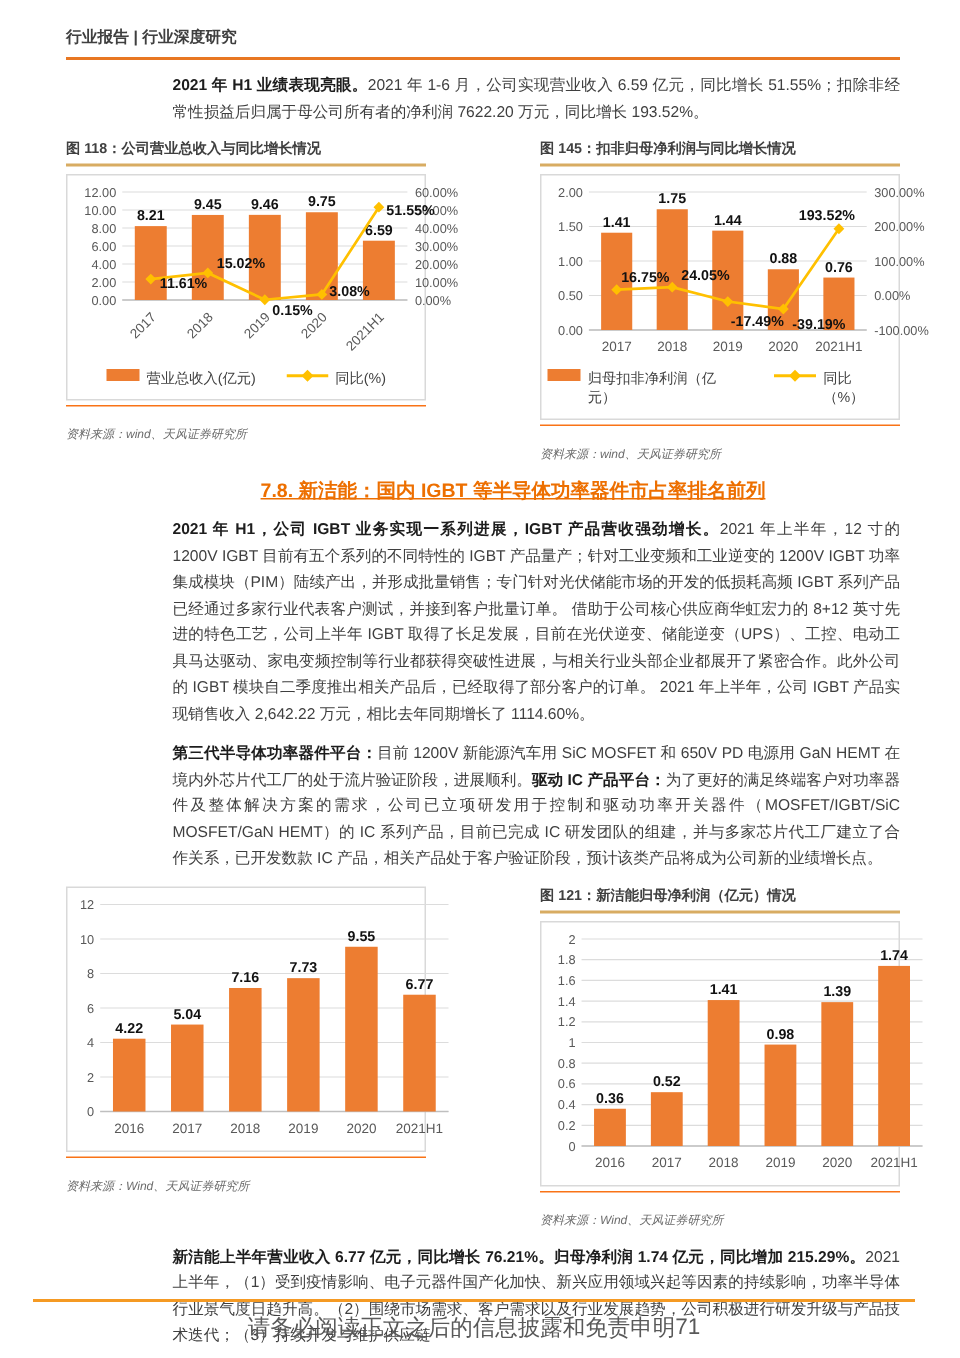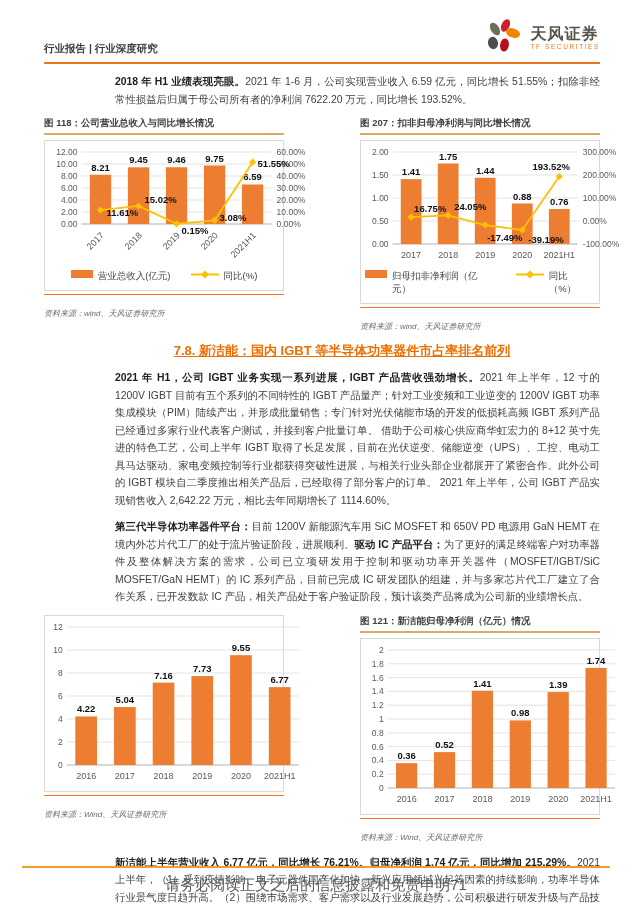--- a/index.html
+++ b/index.html
@@ -33,36 +33,23 @@
   .ftr{position:absolute;left:22px;right:30px;bottom:10px;border-top:2px solid #F59A23;
        display:flex;justify-content:center;padding:8px 14px 0 14px;font-size:15px;color:#595959;}
 </style>
 </head>
 <body>
 
 <div class="page">
 
   <div class="hdr">
     <div class="crumb">行业报告 | 行业深度研究</div>
-    <div class="brand">
-      <svg width="42" height="40" viewBox="0 0 42 40">
-        <ellipse cx="13" cy="11" rx="4.2" ry="7" transform="rotate(-32 13 11)" fill="#6f6f58"></ellipse>
-        <ellipse cx="23.5" cy="7.5" rx="4" ry="6.6" transform="rotate(26 23.5 7.5)" fill="#C8202E"></ellipse>
-        <ellipse cx="31" cy="15" rx="7.2" ry="4.6" transform="rotate(18 31 15)" fill="#F08300"></ellipse>
-        <ellipse cx="11" cy="25" rx="5" ry="6.2" transform="rotate(-12 11 25)" fill="#4D4D4D"></ellipse>
-        <ellipse cx="22.5" cy="27" rx="4.4" ry="6.6" transform="rotate(10 22.5 27)" fill="#B5121B"></ellipse>
-      </svg>
-      <div class="brand-txt">
-        <div class="brand-cn">天风证券</div>
-        <div class="brand-en">TF SECURITIES</div>
-      </div>
-    </div>
-  </div>
-
-  <p class="para"><span class="b">2018 年 H1 业绩表现亮眼。</span><span>2021 年 1-6 月，公司实现营业收入 6.59 亿元，同比增长 51.55%；扣除非经常性损益后归属于母公司所有者的净利润 7622.20 万元，同比增长 193.52%。</span></p>
+  </div>
+
+  <p class="para"><span class="b">2021 年 H1 业绩表现亮眼。</span><span>2021 年 1-6 月，公司实现营业收入 6.59 亿元，同比增长 51.55%；扣除非经常性损益后归属于母公司所有者的净利润 7622.20 万元，同比增长 193.52%。</span></p>
 
   <div class="figrow">
     <figure class="fig" style="margin:0">
       <figcaption class="figcap">图 118：公司营业总收入与同比增长情况</figcaption>
       <div class="fig-box">
         <svg width="260" height="124">
             <line x1="32.5" y1="8" x2="222.6" y2="8" stroke="#DCDCDC" stroke-width="0.8"></line>
             <text x="28.5" y="11" font-size="8.5" fill="#595959" text-anchor="end">12.00</text>
             <line x1="32.5" y1="20" x2="222.6" y2="20" stroke="#DCDCDC" stroke-width="0.8"></line>
             <text x="28.5" y="23" font-size="8.5" fill="#595959" text-anchor="end">10.00</text>
@@ -122,21 +109,21 @@
                 <path d="M14 0.5 L18 4.5 L14 8.5 L10 4.5 Z"></path>
               </svg>
               <span>同比(%)</span>
             </span>
         </div>
       </div>
       <div class="src">资料来源：wind、天风证券研究所</div>
     </figure>
 
     <figure class="fig" style="margin:0">
-      <figcaption class="figcap">图 207：扣非归母净利润与同比增长情况</figcaption>
+      <figcaption class="figcap">图 145：扣非归母净利润与同比增长情况</figcaption>
       <div class="fig-box">
         <svg width="260" height="124">
             <line x1="27.6" y1="8" x2="212.8" y2="8" stroke="#DCDCDC" stroke-width="0.8"></line>
             <text x="23.6" y="11" font-size="8.5" fill="#595959" text-anchor="end">2.00</text>
             <line x1="27.6" y1="31" x2="212.8" y2="31" stroke="#DCDCDC" stroke-width="0.8"></line>
             <text x="23.6" y="34" font-size="8.5" fill="#595959" text-anchor="end">1.50</text>
             <line x1="27.6" y1="54" x2="212.8" y2="54" stroke="#DCDCDC" stroke-width="0.8"></line>
             <text x="23.6" y="57" font-size="8.5" fill="#595959" text-anchor="end">1.00</text>
             <line x1="27.6" y1="77" x2="212.8" y2="77" stroke="#DCDCDC" stroke-width="0.8"></line>
             <text x="23.6" y="80" font-size="8.5" fill="#595959" text-anchor="end">0.50</text>

